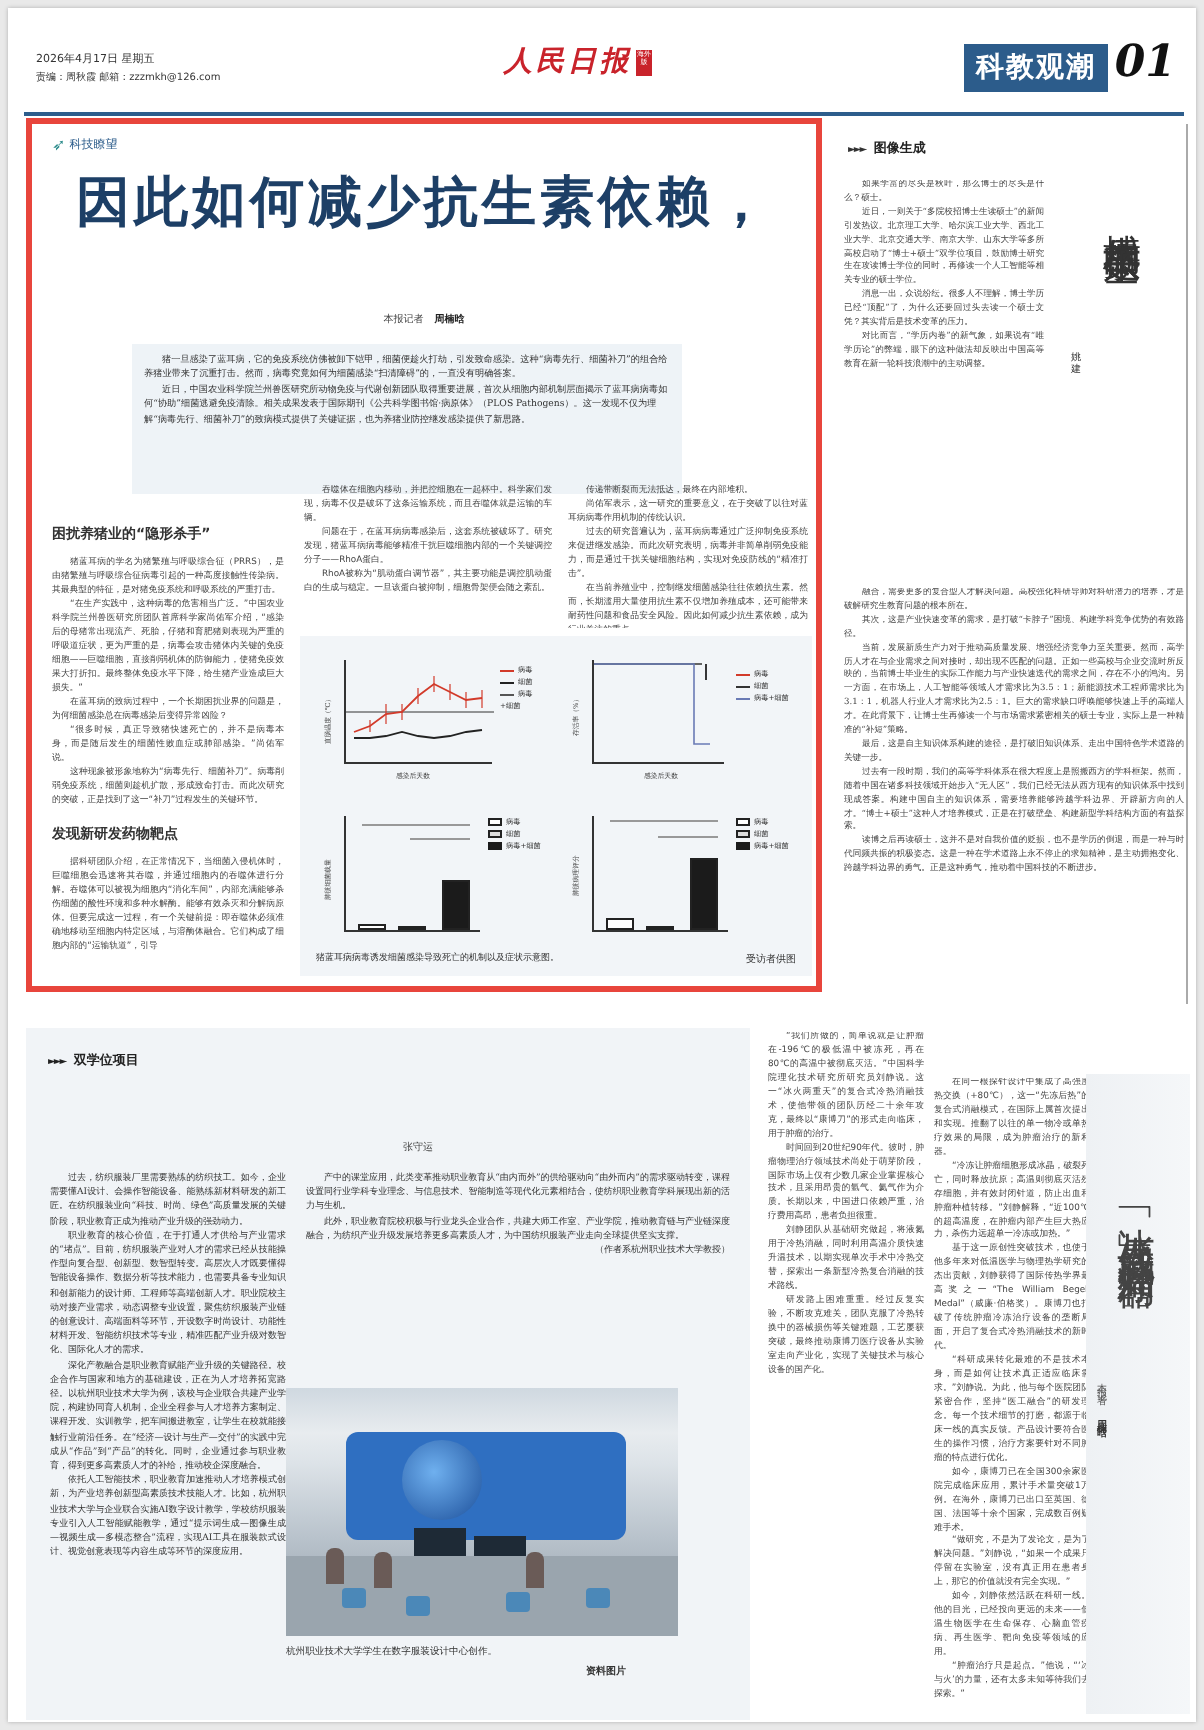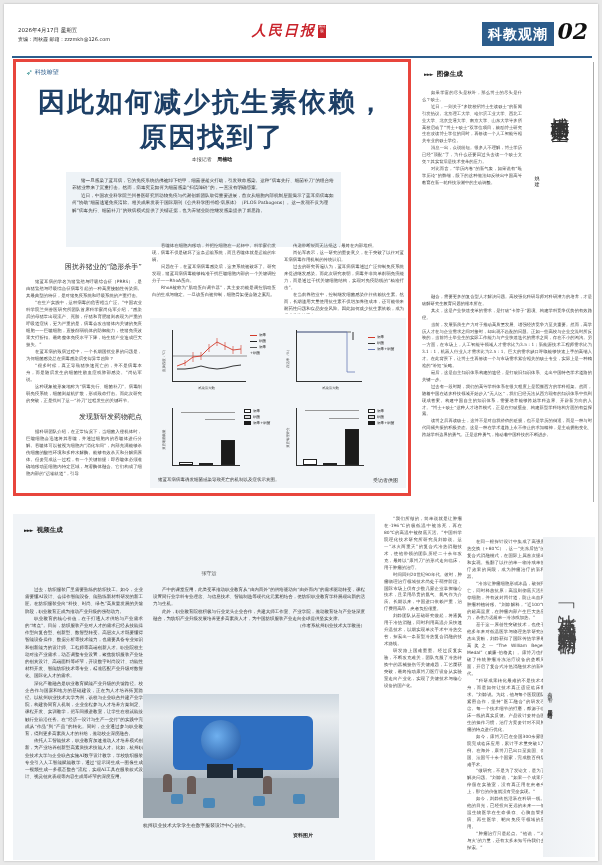--- a/index.html
+++ b/index.html
@@ -22,21 +22,21 @@
   .col-tag { position: absolute; left: 10px; top: 6px; font-size: 6px; color: #2c5c8b; font-family: "DejaVu Sans", sans-serif; display: flex; align-items: center; gap: 2px; }
   .col-tag .bird { color: #2c8c8c; font-size: 8px; }
   .headline { position: absolute; left: 0; top: 22px; width: 392px; text-align: center; font-family: "DejaVu Serif", serif; font-weight: bold; color: #1d3f66; font-size: 27px; line-height: 35px; letter-spacing: 2px; }
   .byline { position: absolute; left: 0; top: 94px; width: 392px; text-align: center; font-size: 5px; color: #444; font-family: "DejaVu Sans", sans-serif; }
   .byline b { color: #222; margin-left: 4px; }
   .lead-box { position: absolute; left: 50px; top: 110px; width: 275px; height: 75px; background: #eef3f7; padding: 5px 6px; font-size: 4.6px; line-height: 7.4px; color: #333; text-indent: 9px; overflow: hidden; }
   .lead-box p { margin-bottom: 0; }
 
   .body-col { position: absolute; font-size: 4.4px; line-height: 7px; color: #444; text-align: justify; overflow: hidden; font-family: "DejaVu Sans", sans-serif; }
   .body-col p { text-indent: 9px; }
-  .sub-head { text-align: right; font-weight: normal; font-size: 7px; line-height: 14px; color: #333; margin: 6px 0 4px; font-family: "DejaVu Sans", sans-serif; }
+  .sub-head { text-align: left; font-weight: bold; font-size: 7px; line-height: 14px; color: #333; margin: 6px 0 4px; font-family: "DejaVu Sans", sans-serif; }
 
   .col1 { left: 10px; top: 192px; width: 116px; height: 240px; }
   .col2 { left: 136px; top: 192px; width: 124px; height: 56px; }
   .col3 { left: 268px; top: 192px; width: 120px; height: 56px; }
 
   
   .figure { position: absolute; left: 134px; top: 256px; width: 256px; height: 170px; background: #f2f5f8; }
   .fig-caption { position: absolute; left: 8px; bottom: 6px; font-size: 4.5px; color: #333; }
   .fig-credit { position: absolute; right: 8px; bottom: 5px; font-size: 5px; color: #333; font-family: "DejaVu Sans", sans-serif; }
   .plot { position: absolute; background: transparent; }
@@ -99,31 +99,30 @@
   <div class="masthead">
     <div class="mh-left">
       <div class="l1">2026年4月17日  星期五</div>
       <div>责编：周秋霞    邮箱：zzzmkh@126.com</div>
     </div>
     <div class="mh-logo">
       <span class="name">人民日报</span>
       <span class="ed">海外版</span>
     </div>
     <div class="mh-section">科教观潮</div>
-    <div class="mh-num">02</div>
+    <div class="mh-num">01</div>
   </div>
 
   <div class="main-article">
     <div class="col-tag">
       <span class="bird">➶</span>
       <span>科技瞭望</span>
     </div>
     <div class="headline">
       <div>因此如何减少抗生素依赖，</div>
-      <div>原因找到了</div>
     </div>
     <div class="byline">
       <span>本报记者</span>
       <b>周楠晗</b>
     </div>
     <div class="lead-box">
       <p>猪一旦感染了蓝耳病，它的免疫系统仿佛被卸下铠甲，细菌便趁火打劫，引发致命感染。这种“病毒先行、细菌补刀”的组合给养猪业带来了沉重打击。然而，病毒究竟如何为细菌感染“扫清障碍”的，一直没有明确答案。</p>
       <p>近日，中国农业科学院兰州兽医研究所动物免疫与代谢创新团队取得重要进展，首次从细胞内部机制层面揭示了蓝耳病病毒如何“协助”细菌逃避免疫清除。相关成果发表于国际期刊《公共科学图书馆·病原体》（PLOS Pathogens）。这一发现不仅为理解“病毒先行、细菌补刀”的致病模式提供了关键证据，也为养猪业防控继发感染提供了新思路。</p>
     </div>
 
@@ -254,21 +253,21 @@
       <p>最后，这是自主知识体系构建的途径，是打破旧知识体系、走出中国特色学术道路的关键一步。</p>
       <p>过去有一段时期，我们的高等学科体系在很大程度上是照搬西方的学科框架。然而，随着中国在诸多科技领域开始步入“无人区”，我们已经无法从西方现有的知识体系中找到现成答案。构建中国自主的知识体系，需要培养能够跨越学科边界、开辟新方向的人才。“博士+硕士”这种人才培养模式，正是在打破壁垒、构建新型学科结构方面的有益探索。</p>
       <p>读博之后再读硕士，这并不是对自我价值的贬损，也不是学历的倒退，而是一种与时代同频共振的积极姿态。这是一种在学术道路上永不停止的求知精神，是主动拥抱变化、跨越学科边界的勇气。正是这种勇气，推动着中国科技的不断进步。</p>
     </div>
   </div>
   <div class="vline"></div>
 
   <div class="bottom-left">
     <div class="bl-tag">
       <span class="arr">►►►</span>
-      <span>视频生成</span>
+      <span>双学位项目</span>
     </div>
     <div class="bl-author">张守运</div>
     <div class="bl-col bl-c1">
       <p>过去，纺织服装厂里需要熟练的纺织技工。如今，企业需要懂AI设计、会操作智能设备、能熟练新材料研发的新工匠。在纺织服装业向“科技、时尚、绿色”高质量发展的关键阶段，职业教育正成为推动产业升级的强劲动力。</p>
       <p>职业教育的核心价值，在于打通人才供给与产业需求的“堵点”。目前，纺织服装产业对人才的需求已经从技能操作型向复合型、创新型、数智型转变。高层次人才既要懂得智能设备操作、数据分析等技术能力，也需要具备专业知识和创新能力的设计师、工程师等高端创新人才。职业院校主动对接产业需求，动态调整专业设置，聚焦纺织服装产业链的创意设计、高端面料等环节，开设数字时尚设计、功能性材料开发、智能纺织技术等专业，精准匹配产业升级对数智化、国际化人才的需求。</p>
       <p>深化产教融合是职业教育赋能产业升级的关键路径。校企合作与国家和地方的基础建设，正在为人才培养拓宽路径。以杭州职业技术大学为例，该校与企业联合共建产业学院，构建协同育人机制，企业全程参与人才培养方案制定、课程开发、实训教学，把车间搬进教室，让学生在校就能接触行业前沿任务。在“经济—设计与生产—交付”的实践中完成从“作品”到“产品”的转化。同时，企业通过参与职业教育，得到更多高素质人才的补给，推动校企深度融合。</p>
       <p>依托人工智能技术，职业教育加速推动人才培养模式创新，为产业培养创新型高素质技术技能人才。比如，杭州职业技术大学与企业联合实施AI数字设计教学，学校纺织服装专业引入人工智能赋能教学，通过“提示词生成—图像生成—视频生成—多模态整合”流程，实现AI工具在服装款式设计、视觉创意表现等内容生成等环节的深度应用。</p>
     </div>
     <div class="bl-col bl-c2">
       <p>产中的课堂应用，此类变革推动职业教育从“由内而外”的供给驱动向“由外而内”的需求驱动转变，课程设置同行业学科专业理念、与信息技术、智能制造等现代化元素相结合，使纺织职业教育学科展现出新的活力与生机。</p>

